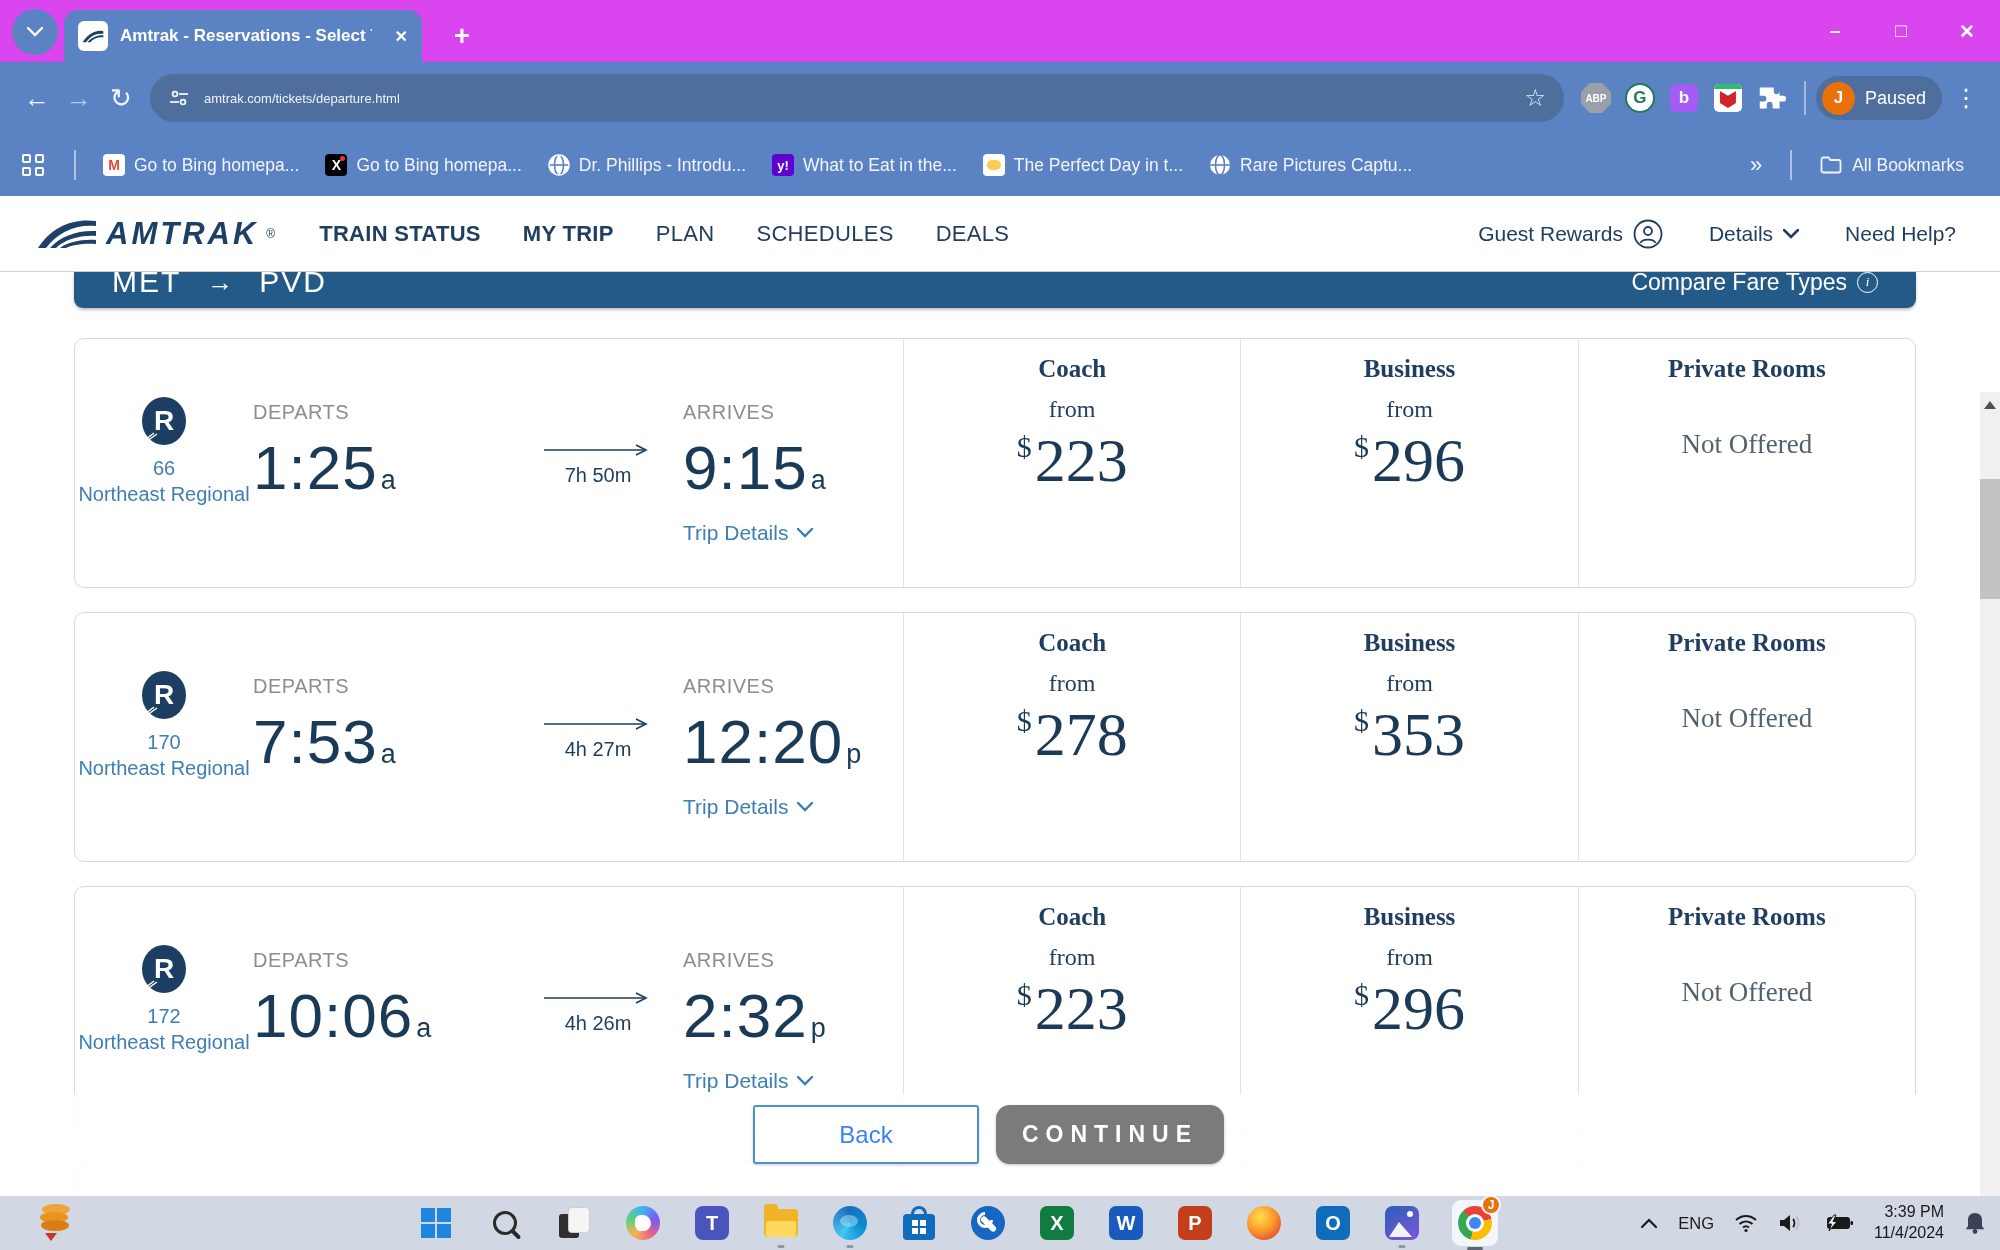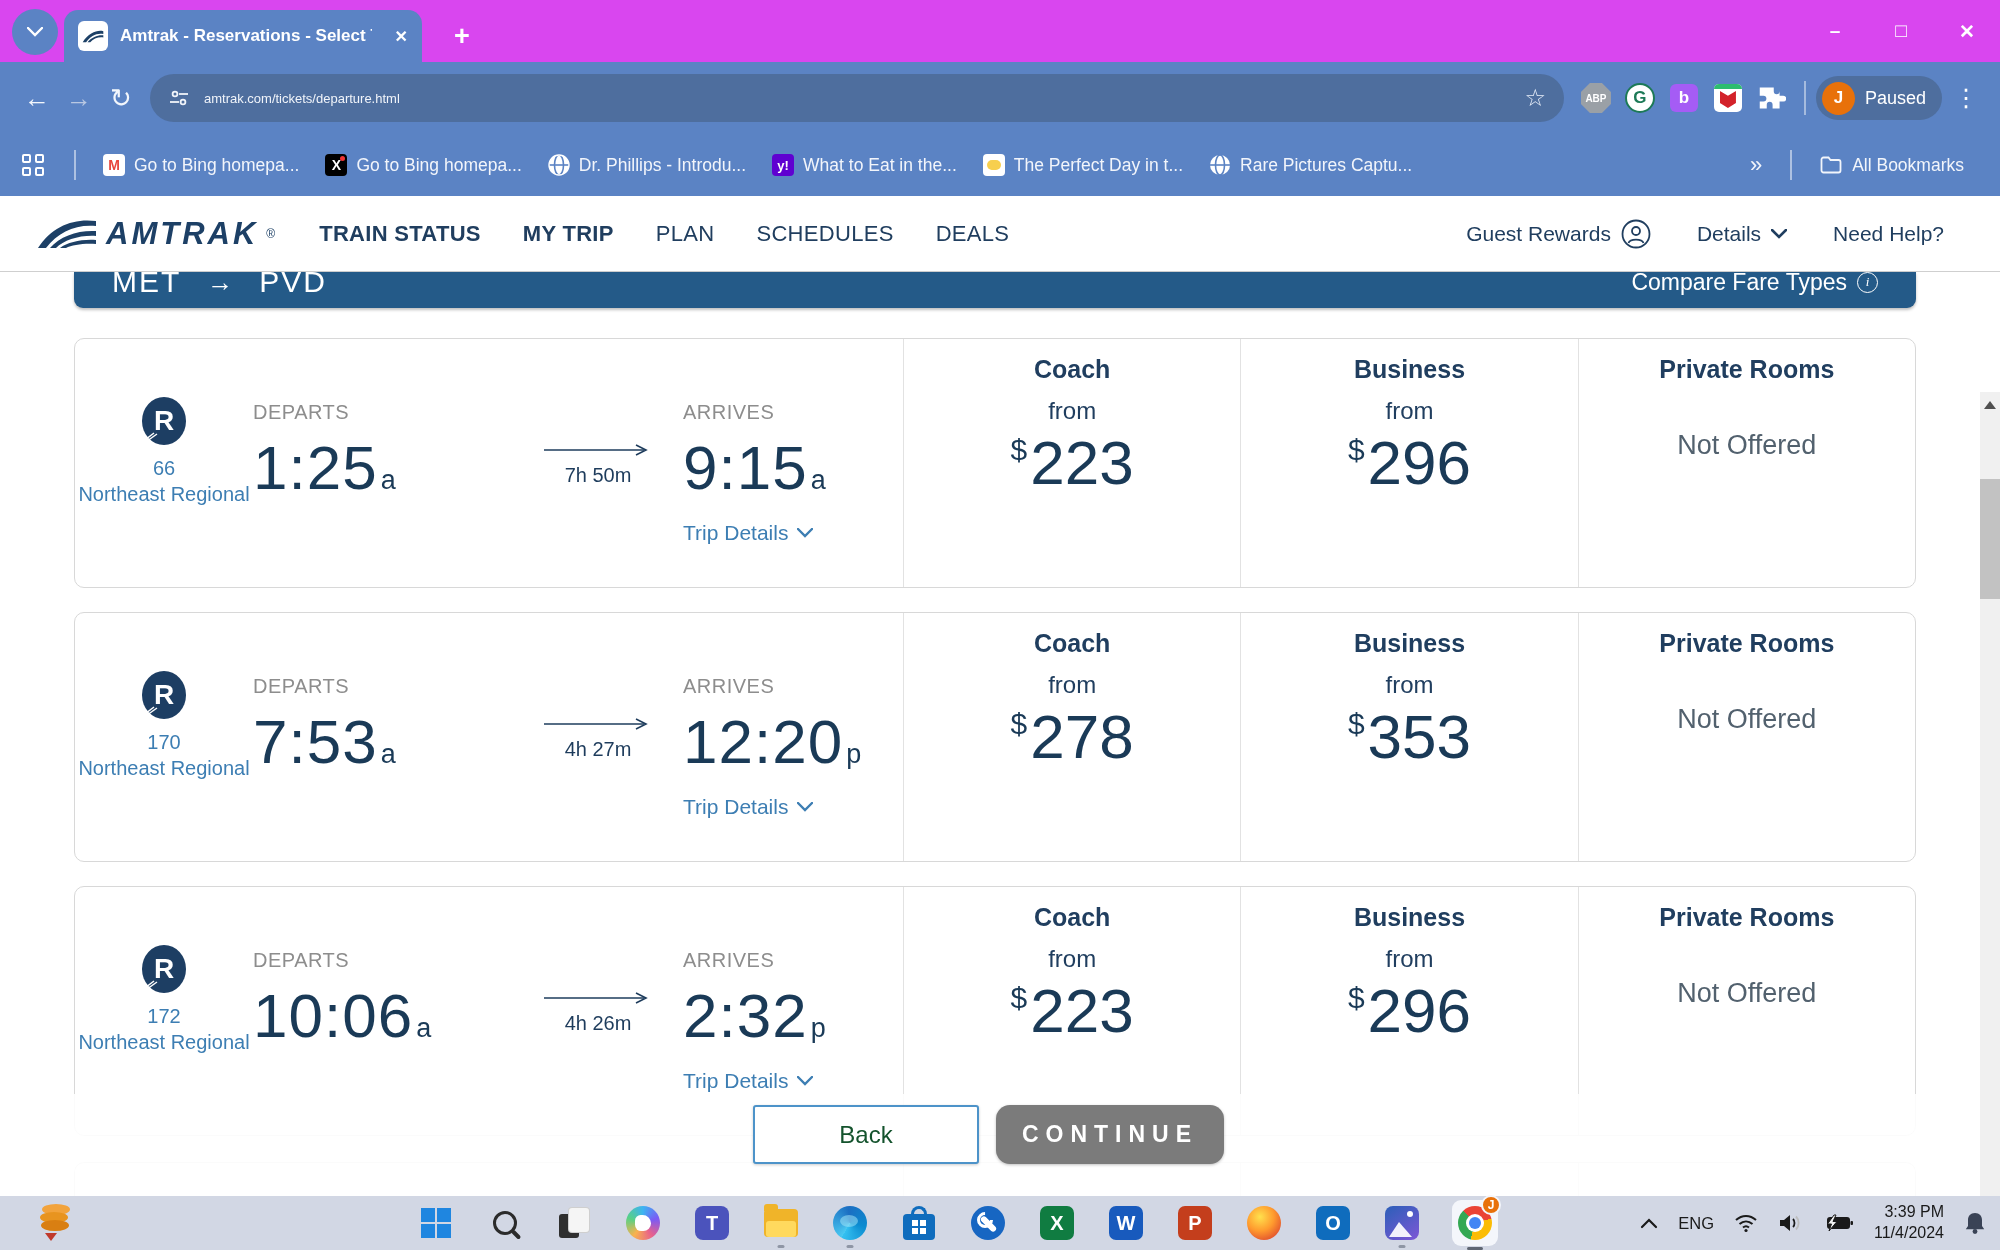--- a/index.html
+++ b/index.html
@@ -48,21 +48,21 @@
   .chaticon { width:22px; height:22px; background:#fff; border-radius:4px; display:grid; place-items:center; }
   .chaticon b { width:14px; height:10px; background:#f7cf4e; border-radius:5px; position:relative; }
   .chaticon b::after { content:""; position:absolute; left:2px; bottom:-3px; border:3px solid transparent; border-top-color:#f7cf4e; }
   #bm-right { margin-left:auto; display:flex; align-items:center; gap:14px; }
   #bm-overflow { font-size:22px; }
   #all-bookmarks { display:flex; align-items:center; gap:10px; font-size:17.5px; margin-right:14px; }
 
   
   #viewport { position:absolute; top:196px; left:0; width:2000px; height:1000px; background:#fff; }
 
-  #siteheader { position:absolute; top:0; left:0; width:2000px; height:76px; background:#fff; border-bottom:1px solid #cfcfcf; display:flex; align-items:center; padding:0 56px 0 36px; }
+  #siteheader { position:absolute; top:0; left:0; width:2000px; height:76px; background:#fff; border-bottom:1px solid #cfcfcf; display:flex; align-items:center; padding:0 44px 0 36px; }
   #brand { display:flex; align-items:center; gap:8px; }
   #brand-word { font-size:31px; font-weight:bold; letter-spacing:3px; color:#1d4066; font-style:italic; }
   #brand sup { font-size:12px; color:#1d4066; }
   #mainnav { display:flex; gap:42px; margin-left:44px; font-size:22px; color:#203e5f; }
   #mainnav .nav-it { letter-spacing:.3px; }
   .nv-b { font-weight:bold; }
   #hdr-right { margin-left:auto; display:flex; align-items:center; gap:46px; font-size:21px; color:#203e5f; }
   .hdr-item { display:flex; align-items:center; gap:10px; }
 
   #routebar { position:absolute; top:76px; left:74px; width:1842px; height:36px; background:#245a88; border-radius:0 0 9px 9px; overflow:hidden; box-shadow:0 2px 3px rgba(0,0,0,.25); }
@@ -81,31 +81,31 @@
   .dep { width:260px; padding-top:62px; }
   .slabel { font-size:20px; color:#8d8d8d; letter-spacing:.5px; margin-bottom:8px; }
   .time { color:#1a3a57; white-space:nowrap; }
   .time .t { font-size:62px; letter-spacing:1px; }
   .time .mer { font-size:27px; margin-left:3px; }
   .dur { width:170px; padding-top:104px; text-align:center; }
   .dur svg { display:block; margin:0 auto 7px; }
   .dtext { font-size:20px; color:#1e3c5c; }
   .arr { padding-top:62px; }
   .tripdetails { margin-top:18px; display:flex; align-items:center; gap:9px; font-size:21px; color:#3d7eb3; }
-  .fare { flex:1 1 0; border-left:1px solid #e2e2e2; text-align:center; padding-top:16px; }
+  .fare { flex:1 1 0; border-left:1px solid #e2e2e2; text-align:center; padding-top:16px;font-family:Liberation Serif, serif; }
   .fhead { font-size:25px; font-weight:bold; color:#203e5f; margin-bottom:13px; }
   .ffrom { font-size:24px; color:#203e5f; margin-bottom:2px; }
   .fprice { font-size:62px; color:#1a3a57; }
   .cur { font-size:30px; position:relative; top:-24px; margin-right:3px; }
   .noffer { margin-top:46px; font-size:27px; color:#52616e; }
 
   #card4 { top:966px; height:34px; border-bottom:none; border-radius:10px 10px 0 0; }
 
   #footer-overlay { position:absolute; top:898px; left:0; width:1980px; height:102px; background:rgba(255,255,255,.9); }
-  #btn-back { position:absolute; left:753px; top:909px; width:226px; height:59px; background:#fff; border:2px solid #4d93c9; border-radius:3px; color:#14532d; font-size:24px; font-family:inherit; box-shadow:0 1px 3px rgba(0,0,0,.2); }
+  #btn-back { position:absolute; left:753px; top:909px; width:226px; height:59px; background:#fff; border:2px solid #4d93c9; border-radius:3px; color:#3b82f6; font-size:24px; font-family:inherit; box-shadow:0 1px 3px rgba(0,0,0,.2); }
   #btn-continue { position:absolute; left:996px; top:909px; width:228px; height:59px; background:#7b7b7b; border:none; border-radius:14px; color:#fff; font-size:23px; font-weight:bold; letter-spacing:7px; font-family:inherit; box-shadow:0 1px 3px rgba(0,0,0,.25); }
 
   #scrollbar { position:absolute; top:196px; left:1980px; width:20px; height:1000px; background:#f0f0f0; }
   .sb-arrow { position:absolute; left:4px; width:0; height:0; border-left:6px solid transparent; border-right:6px solid transparent; }
   #sb-up { top:9px; border-bottom:8px solid #4f4f4f; }
   #sb-thumb { position:absolute; top:87px; left:0; width:20px; height:120px; background:#c2c2c2; }
 
   
   #taskbar { position:absolute; top:1196px; left:0; width:2000px; height:54px; background:#d2d7e4; }
   #widgets { position:absolute; left:36px; top:8px; width:40px; height:40px; }

